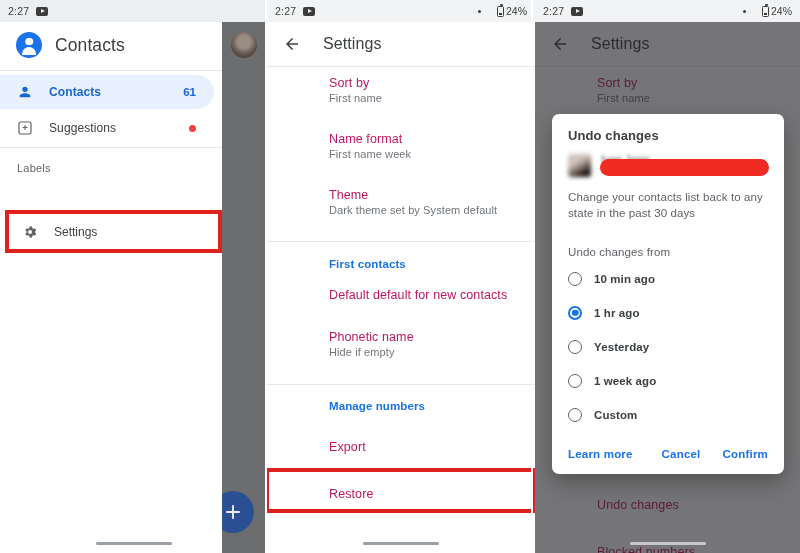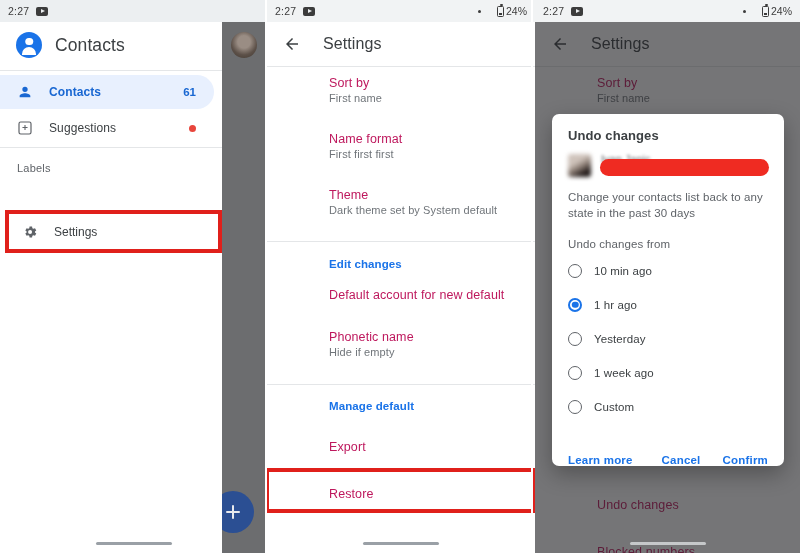--- a/index.html
+++ b/index.html
@@ -151,34 +151,34 @@
   }
   .acct-name {
     font-size: 11px; color: #5f6368; position: absolute; left: 33px; top: 1px;
     filter: blur(1.6px); white-space: nowrap;
   }
   .redact-bar {
     position: absolute; left: 32px; top: 7px; right: -1px; height: 17px;
     background: #ef2b22; border-radius: 9px;
   }
   .dlg-desc { font-size: 11.5px; color: #5f6368; line-height: 1.42; margin-top: 11px; letter-spacing: .1px; }
-  .dlg-sub { font-size: 11.5px; color: #5f6368; margin-top: 16px; letter-spacing: .1px; }
-  .radio-row { display: flex; align-items: center; gap: 12px; height: 34px; }
+  .dlg-sub { font-size: 11.5px; color: #5f6368; margin-top: 24px; letter-spacing: .1px; }
+  .radio-row { display: flex; align-items: center; gap: 12px; height: 34px; font-weight: bold; }
   .radio {
     width: 14px; height: 14px; border-radius: 50%; border: 1.6px solid #5f6368;
     flex: none; position: relative;
   }
   .radio.on { border-color: #1a73e8; border-width: 2px; }
   .radio.on::after {
     content: ""; position: absolute; left: 50%; top: 50%; transform: translate(-50%,-50%);
     width: 6.5px; height: 6.5px; border-radius: 50%; background: #1a73e8;
   }
   .radio-lbl { font-size: 11.5px; color: #3c4043; letter-spacing: .1px; }
   .dlg-actions {
-    display: flex; align-items: flex-end; height: 40px; margin-top: 2px;
+    display: flex; align-items: center; height: 40px; margin-top: 2px;
   }
   .dlg-btn { font-size: 11.5px; color: #1a73e8; font-weight: 600; letter-spacing: .2px; }
   .dlg-gap { flex: 1; }
   .dlg-btn + .dlg-btn { margin-left: 22px; }
 
   .seam { position: absolute; top: 0; bottom: 0; width: 2px; background: #ffffff; z-index: 20; }
 </style>
 </head>
 <body>
 
@@ -269,41 +269,41 @@
     </div>
     <div class="sdivider" style="margin-left:0"></div>
 
     <div class="slist">
       <div class="srow" style="padding-top:9px">
         <div class="t">Sort by</div>
         <div class="s">First name</div>
       </div>
       <div class="srow" style="padding-top:17px">
         <div class="t">Name format</div>
-        <div class="s">First first first</div>
+        <div class="s">First name week</div>
       </div>
       <div class="srow" style="padding-top:17px">
         <div class="t">Theme</div>
         <div class="s">Dark theme set by System default</div>
       </div>
 
       <div class="sdivider" style="margin-top:14px"></div>
 
-      <div class="sgroup-head" style="padding-top:16px">Edit changes</div>
+      <div class="sgroup-head" style="padding-top:16px">First contacts</div>
       <div class="srow" style="padding-top:12px">
-        <div class="t">Default account for new default</div>
+        <div class="t">Default default for new contacts</div>
       </div>
       <div class="srow" style="padding-top:17px">
         <div class="t">Phonetic name</div>
         <div class="s">Hide if empty</div>
       </div>
 
       <div class="sdivider" style="margin-top:15px"></div>
 
-      <div class="sgroup-head" style="padding-top:15px">Manage default</div>
+      <div class="sgroup-head" style="padding-top:15px">Manage numbers</div>
       <div class="srow" style="padding-top:22px">
         <div class="t">Export</div>
       </div>
       <div class="srow" style="padding-top:22px">
         <div class="t">Restore</div>
       </div>
 
     </div>
 
     <div class="highlight-box" style="left:-2px; top:468px; width:270px; height:45px; background:transparent;"></div>

